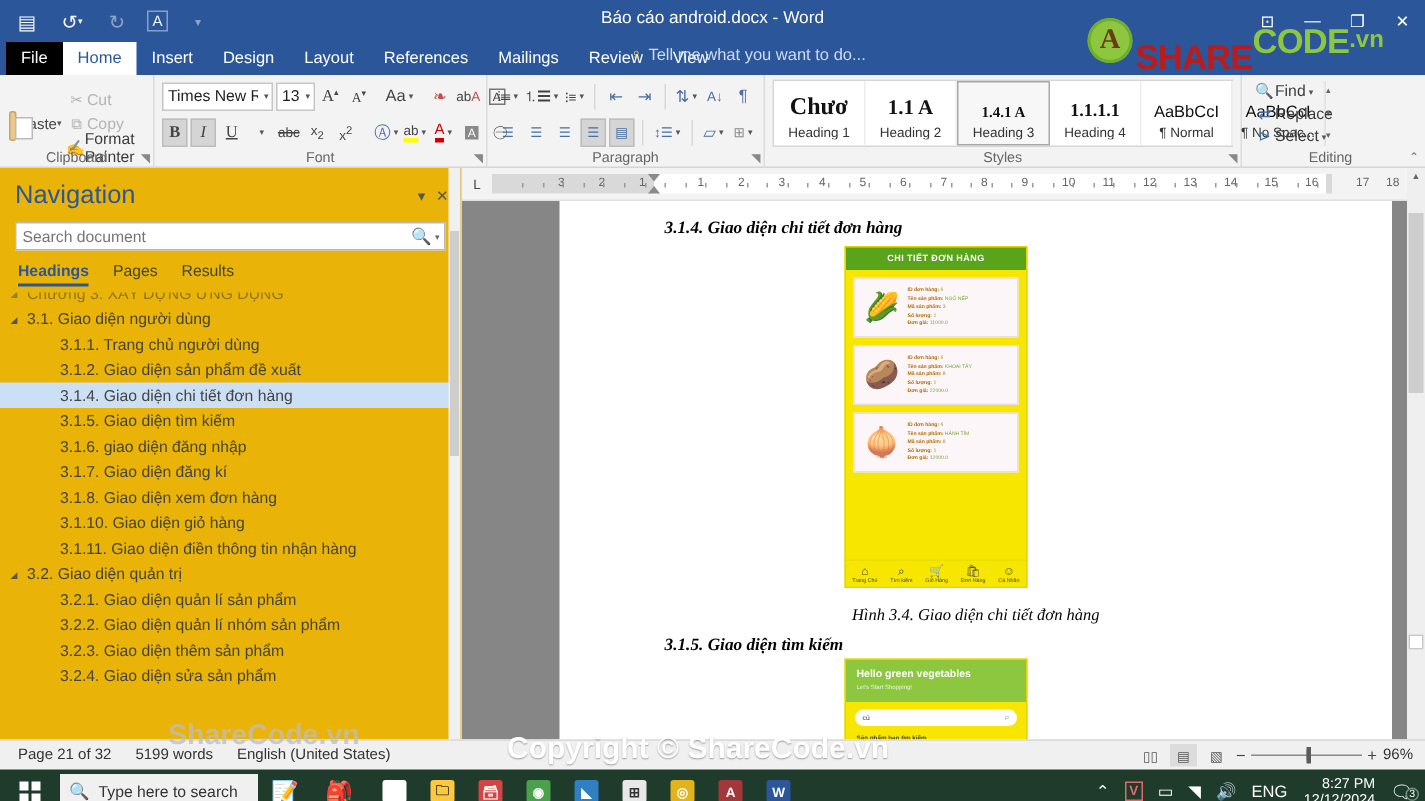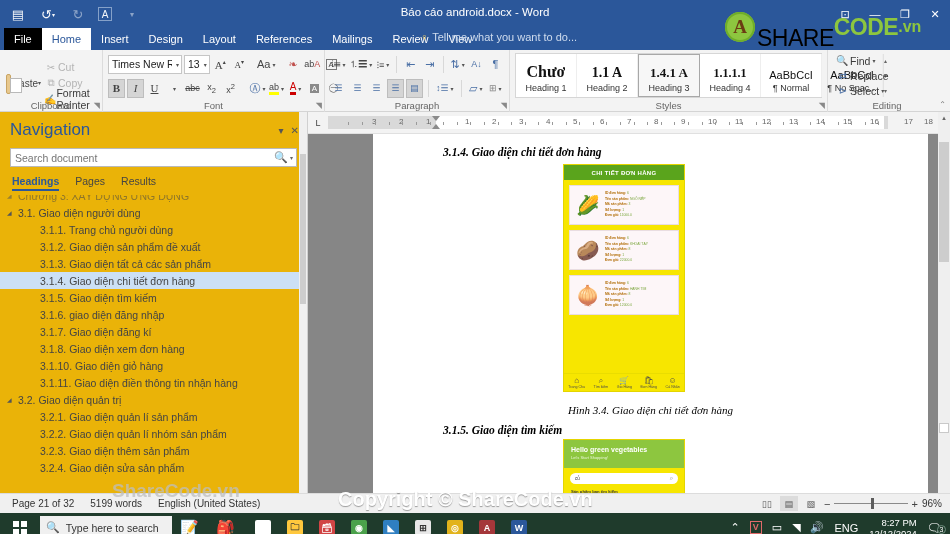--- a/index.html
+++ b/index.html
@@ -36,21 +36,21 @@
   #scLogo {
     position:absolute; right:10px; top:10px; width:215px; height:34px;
     display:flex; align-items:center; z-index:40; pointer-events:none;
   }
   #scLogo .circ {
     width:30px;height:30px;border-radius:50%;background:#8dc63f;
     display:flex;align-items:center;justify-content:center; margin-right:2px;
     box-shadow:0 0 0 2px #6fae2a inset;
   }
   #scLogo .circ span { color:#6b3b12; font-size:19px; font-weight:bold; font-family:"Liberation Serif", serif;}
-  #scLogo .w1 { font-size:23px; font-weight:normal; color:#000000; letter-spacing:-.5px; font-family:"Liberation Sans", sans-serif;margin-top:22px;}
+  #scLogo .w1 { font-size:23px; font-weight:bold; color:#b91c1c; letter-spacing:-.5px; font-family:"Liberation Sans", sans-serif;margin-top:22px;}
   #scLogo .w2 { font-size:23px; font-weight:bold; color:#8dc63f; letter-spacing:-.5px;}
   #scLogo .w3 { font-size:16px; font-weight:bold; color:#8dc63f; }
   
   #ribbon { height:62px; background:#f3f3f3; border-bottom:1px solid #d4d4d4; display:flex; position:relative;}
   .group { position:relative; border-right:1px solid #dcdcdc; padding:2px 5px 0 5px; height:62px;}
   .group .glabel { position:absolute; bottom:1px; left:0; right:0; text-align:center; font-size:9.5px; color:#666; }
   .group .dlg { position:absolute; bottom:2px; right:2px; font-size:8px; color:#888;}
   .rrow { display:flex; align-items:center; gap:2px; height:22px;}
   .btn { display:flex; align-items:center; justify-content:center; min-width:17px; height:19px; padding:0 2px;
          font-size:10.5px; color:#444; border:1px solid transparent; cursor:pointer; white-space:nowrap;}
@@ -78,21 +78,21 @@
   
   #gPara { width:185px;}
   
   #gStyles { width:318px; }
   .styleGallery { display:flex; border:1px solid #d6d6d6; background:#fff; height:45px; margin-top:1px;}
   .styleItem { width:63px; border-right:1px solid #eee; display:flex; flex-direction:column; align-items:center; justify-content:center; cursor:pointer;}
   .styleItem.sel { border:1px solid #a8a8a8; background:#f7f7f7;}
   .styleItem .prev { font-family:"Liberation Serif", serif; font-size:13px; color:#111; height:22px; display:flex; align-items:flex-end; overflow:hidden; white-space:nowrap;}
   .styleItem .prev.h1 { font-size:16px; font-weight:bold;}
   .styleItem .prev.h2 { font-size:14px; font-weight:bold;}
-  .styleItem .prev.h3 { font-size:13px; font-weight:bold;}
+  .styleItem .prev.h3 { font-size:10px; font-weight:bold;}
   .styleItem .prev.h4 { font-size:12px; font-weight:bold;}
   .styleItem .prev.n  { font-size:11px; font-weight:normal; font-family:"Liberation Sans",sans-serif;}
   .styleItem .nm { font-size:9px; color:#333; margin-top:2px; white-space:nowrap; overflow:hidden; width:60px; text-align:center;}
   .styleScroll { width:12px; display:flex; flex-direction:column; justify-content:space-between; border-left:1px solid #e2e2e2;}
   .styleScroll div { font-size:6px; text-align:center; color:#666; height:15px; line-height:15px; cursor:pointer;}
   
   #gEdit { width:118px; border-right:none;}
   .editCol { display:flex; flex-direction:column; padding-top:1px;}
   .editItem { display:flex; align-items:center; height:15px; font-size:10.5px; color:#3b3b3b; padding:0 3px; cursor:pointer;}
   .editItem .ei { width:14px; text-align:center; color:#4a6fa5; font-size:10px;}
@@ -499,23 +499,20 @@
         </div>
         <div class="navRow lvl1">
           <span class="tw">◢</span>
           <span>3.1. Giao diện người dùng</span>
         </div>
         <div class="navRow lvl2">
           <span>3.1.1. Trang chủ người dùng</span>
         </div>
         <div class="navRow lvl2">
           <span>3.1.2. Giao diện sản phẩm đề xuất</span>
-        </div>
-        <div class="navRow lvl2">
-          <span>3.1.3. Giao diện tất cả các sản phẩm</span>
         </div>
         <div class="navRow lvl2 sel">
           <span>3.1.4. Giao diện chi tiết đơn hàng</span>
         </div>
         <div class="navRow lvl2">
           <span>3.1.5. Giao diện tìm kiếm</span>
         </div>
         <div class="navRow lvl2">
           <span>3.1.6. giao diện đăng nhập</span>
         </div>

